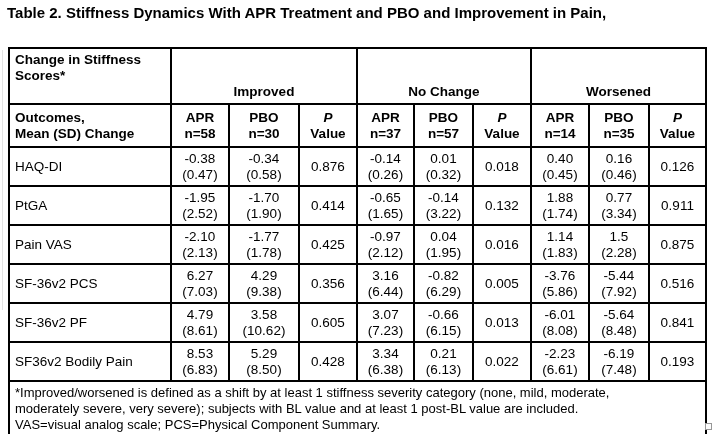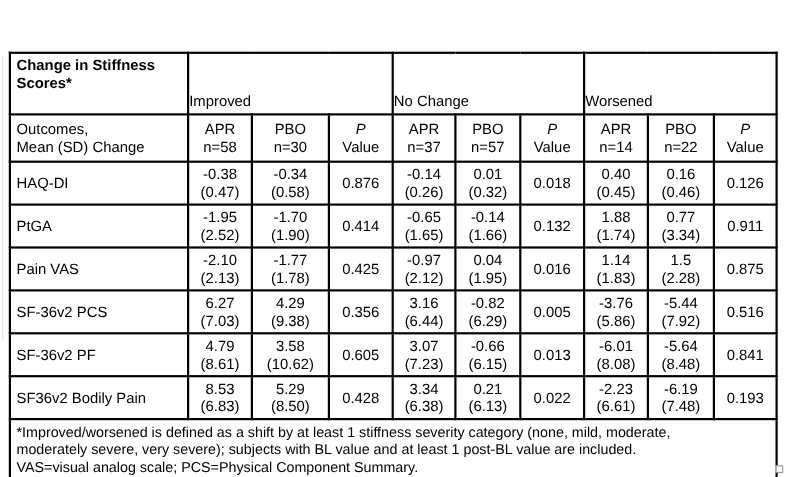--- a/index.html
+++ b/index.html
@@ -26,39 +26,40 @@
     padding: 0;
     font-size: 13.5px; line-height: 16px;
     vertical-align: middle;
     background: #fff;
   }
   tr.h1 { height: 56px; }
   tr.h2 { height: 43px; }
   tr.dr { height: 39px; padding-left: 12px; }
   tr.fn { height: 51px; margin-left: 48px; }
   td.corner-top { vertical-align: top; text-align: left; padding: 3px 5px 0 5px; font-weight: bold; }
-  td.group { vertical-align: bottom; text-align: left; font-weight: normal; padding-bottom: 3px; }
-  td.sub { text-align: center; font-weight: normal; }
+  td.group { vertical-align: bottom; text-align: center; font-weight: bold; padding-bottom: 3px; }
+  td.sub { text-align: center; font-weight: bold; }
   .pit { font-style: italic; }
   td.outcome { text-align: left; padding-left: 5px; }
   td.mv, td.pv { text-align: center; }
   td.foot { text-align: left; padding: 3px 5px; font-size: 13px; line-height: 16px; vertical-align: top; }
   .handle {
     position: absolute; left: 705px; top: 423px;
     width: 7px; height: 7px;
     border: 1px solid #979797; background: #fcfcfc;
   }
   .edge { position: absolute; left: 2px; top: 50px; width: 1px; height: 260px; background: #e3e3e3; }
 </style>
 </head>
 <body>
 
 <div class="edge"></div>
 
 <div class="title">
+  <div>Table 2. Stiffness Dynamics With APR Treatment and PBO and Improvement in Pain,</div>
 </div>
 
 <table class="t">
   <colgroup>
     <col style="width:162px">
       <col style="width:58px">
       <col style="width:70px">
       <col style="width:58px">
     <col style="width:57px">
       <col style="width:59px">
@@ -70,21 +71,21 @@
 
   <tbody>
       <tr class="h1">
     <td class="corner-top">Change in Stiffness Scores*</td>
     <td class="group" colspan="3">Improved</td>
     <td class="group" colspan="3">No Change</td>
     <td class="group" colspan="3">Worsened</td>
   </tr>
 
   <tr class="h2">
-    <td class="outcome" style="font-weight:normal;margin-top:36px;">
+    <td class="outcome" style="font-weight:bold;margin-top:36px;">
       <div>Outcomes,</div>
       <div>Mean (SD) Change</div>
     </td>
     <td class="sub">
       <div>APR</div>
           <div>n=58</div>
     </td>
     <td class="sub">
       <div>PBO</div>
           <div>n=30</div>
@@ -104,21 +105,21 @@
     <td class="sub">
       <div class="pit">P</div>
           <div>Value</div>
     </td>
     <td class="sub">
       <div>APR</div>
           <div>n=14</div>
     </td>
     <td class="sub">
       <div>PBO</div>
-          <div>n=22</div>
+          <div>n=35</div>
     </td>
     <td class="sub">
       <div class="pit">P</div>
           <div>Value</div>
     </td>
   </tr>
 
   <tr class="dr">
     <td class="outcome">HAQ-DI</td>
     <td class="mv">
@@ -168,21 +169,21 @@
         </td>
     <td class="pv">
           <div>0.414</div>
         </td>
     <td class="mv">
           <div>-0.65</div>
           <div>(1.65)</div>
         </td>
     <td class="mv">
           <div>-0.14</div>
-          <div>(1.66)</div>
+          <div>(3.22)</div>
         </td>
     <td class="pv">
           <div>0.132</div>
         </td>
     <td class="mv">
           <div>1.88</div>
           <div>(1.74)</div>
         </td>
     <td class="mv">
           <div>0.77</div>

